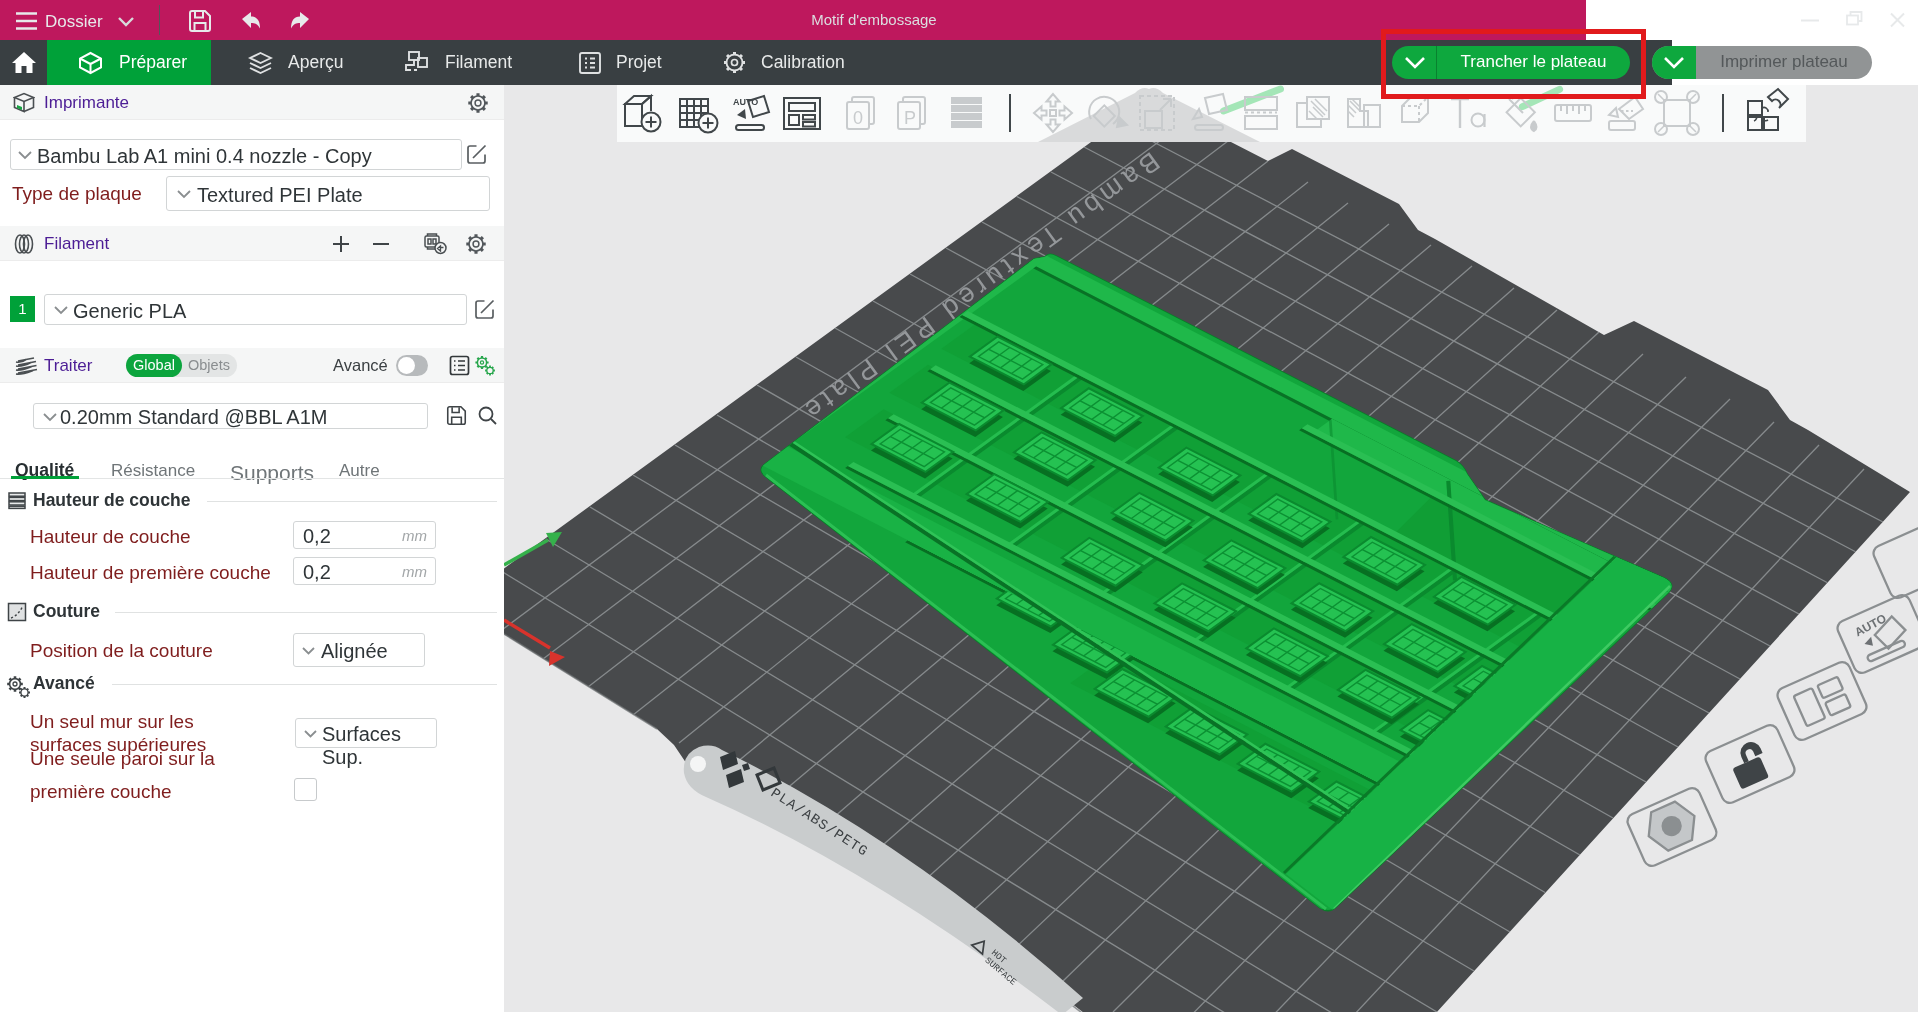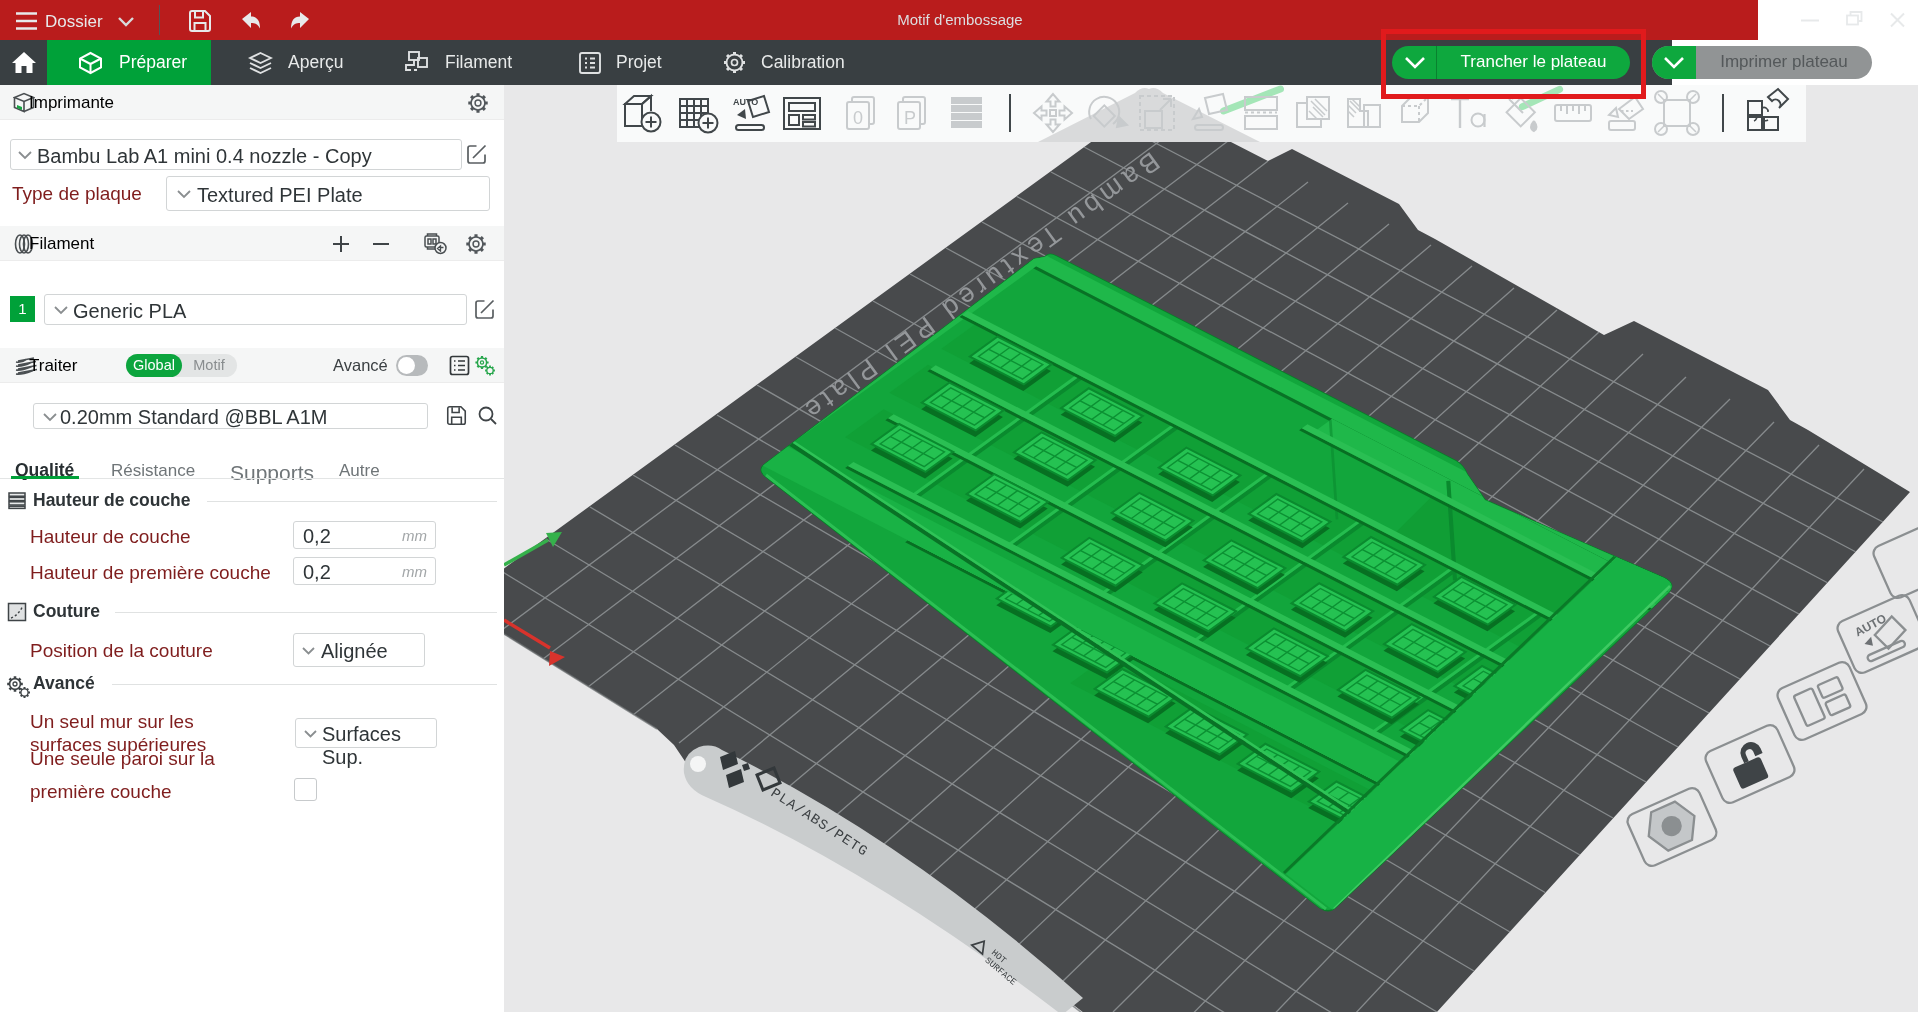--- a/index.html
+++ b/index.html
@@ -2,32 +2,32 @@
 <html><head>
 <meta charset="utf-8">
 <style>
   * { margin:0; padding:0; box-sizing:border-box; }
   html,body { width:1918px; height:1012px; overflow:hidden; }
   body { font-family:"Liberation Sans", sans-serif; }
   #app { position:relative; width:1918px; height:1012px; background:#ffffff; }
   .abs { position:absolute; }
 
   
-  #topbar { position:absolute; left:0; top:0; width:1758px; height:40px; background:#b91c1c; }
+  #topbar { position:absolute; left:0; top:0; width:1586px; height:40px; background:#be185d; }
   #topbar .ttl { position:absolute; left:162px; right:0; top:11px; text-align:center; color:#dcdee0; font-size:15px; }
   
   #tabbar { position:absolute; left:0; top:40px; width:1672px; height:45px; background:#393f42; }
   .tabtxt { color:#e8eaea; font-size:17.5px; }
   #prep { position:absolute; left:47px; top:0; width:164px; height:45px; background:#00a139; display:flex; align-items:center; }
   .tab { position:absolute; top:0; height:45px; display:flex; align-items:center; }
 
   
   #panel { position:absolute; left:0; top:85px; width:504px; height:927px; background:#ffffff; }
   .shead { position:absolute; left:0; width:504px; height:35px; background:#f5f6f6; border-bottom:1px solid #ececec; }
-  .shead .lbl { position:absolute; left:29px; top:8px; font-size:17px; color:#000000; }
+  .shead .lbl { position:absolute; left:44px; top:8px; font-size:17px; color:#4c1d95; }
   .inbox { position:absolute; border:1px solid #d2d5d6; border-radius:3px; background:#fff; }
   .ddtext { font-size:20px; color:#2f3538; }
   .glabel { font-size:19px; color:#7f1d1d; }
   .stitle { font-size:17.5px; font-weight:bold; color:#2e3437; }
   .unit { color:#a2a6a8; font-size:15px;font-style:italic; }
 </style>
 </head>
 <body>
 <div id="app">
 
@@ -224,21 +224,21 @@
     <div class="shead" style="top:263px">
       <svg class="abs" style="left:14px;top:8px" width="24" height="20" viewBox="0 0 24 20">
         <g fill="none" stroke="#4a4f52" stroke-width="1.6">
           <path d="M2 6 C6 7 10 5 12 3.5 M4 5 L20 2 M2 10 C8 11 14 8 17 6.5 M4 9 L22 5.5 M2 14 C8 15 14 12 18 10.5 M4 13 L22.5 9.5 M2 18 C8 19 15 16 19 14.5 M4 17 L23 13.5"></path>
         </g>
       </svg>
       <span class="lbl">Traiter</span>
 
       <div class="abs" style="left:126px;top:6px;width:111px;height:23px;background:#e3e5e5;border-radius:12px">
         <div class="abs" style="left:0;top:0;width:56px;height:23px;background:#0ca53e;border-radius:12px;color:#fff;font-size:14.5px;text-align:center;line-height:23px">Global</div>
-        <div class="abs" style="left:56px;top:0;width:54px;height:23px;color:#898d8f;font-size:14.5px;text-align:center;line-height:23px">Motif</div>
+        <div class="abs" style="left:56px;top:0;width:54px;height:23px;color:#898d8f;font-size:14.5px;text-align:center;line-height:23px">Objets</div>
       </div>
       <span class="abs" style="left:333px;top:8px;font-size:16.5px;color:#3a3f42">Avancé</span>
       <div class="abs" style="left:396px;top:7px;width:32px;height:21px;background:#b7babc;border-radius:11px">
         <div class="abs" style="left:2px;top:2px;width:17px;height:17px;background:#fff;border-radius:9px"></div>
       </div>
       <svg class="abs" style="left:449px;top:7px" width="21" height="21" viewBox="0 0 21 21">
         <g fill="none" stroke="#33383b" stroke-width="1.7">
           <rect x="1.5" y="1.5" width="18" height="18" rx="2"></rect>
           <path d="M5 6h1.5M5 10.5h1.5M5 15h1.5M9 6h7M9 10.5h7M9 15h7"></path>
         </g>

